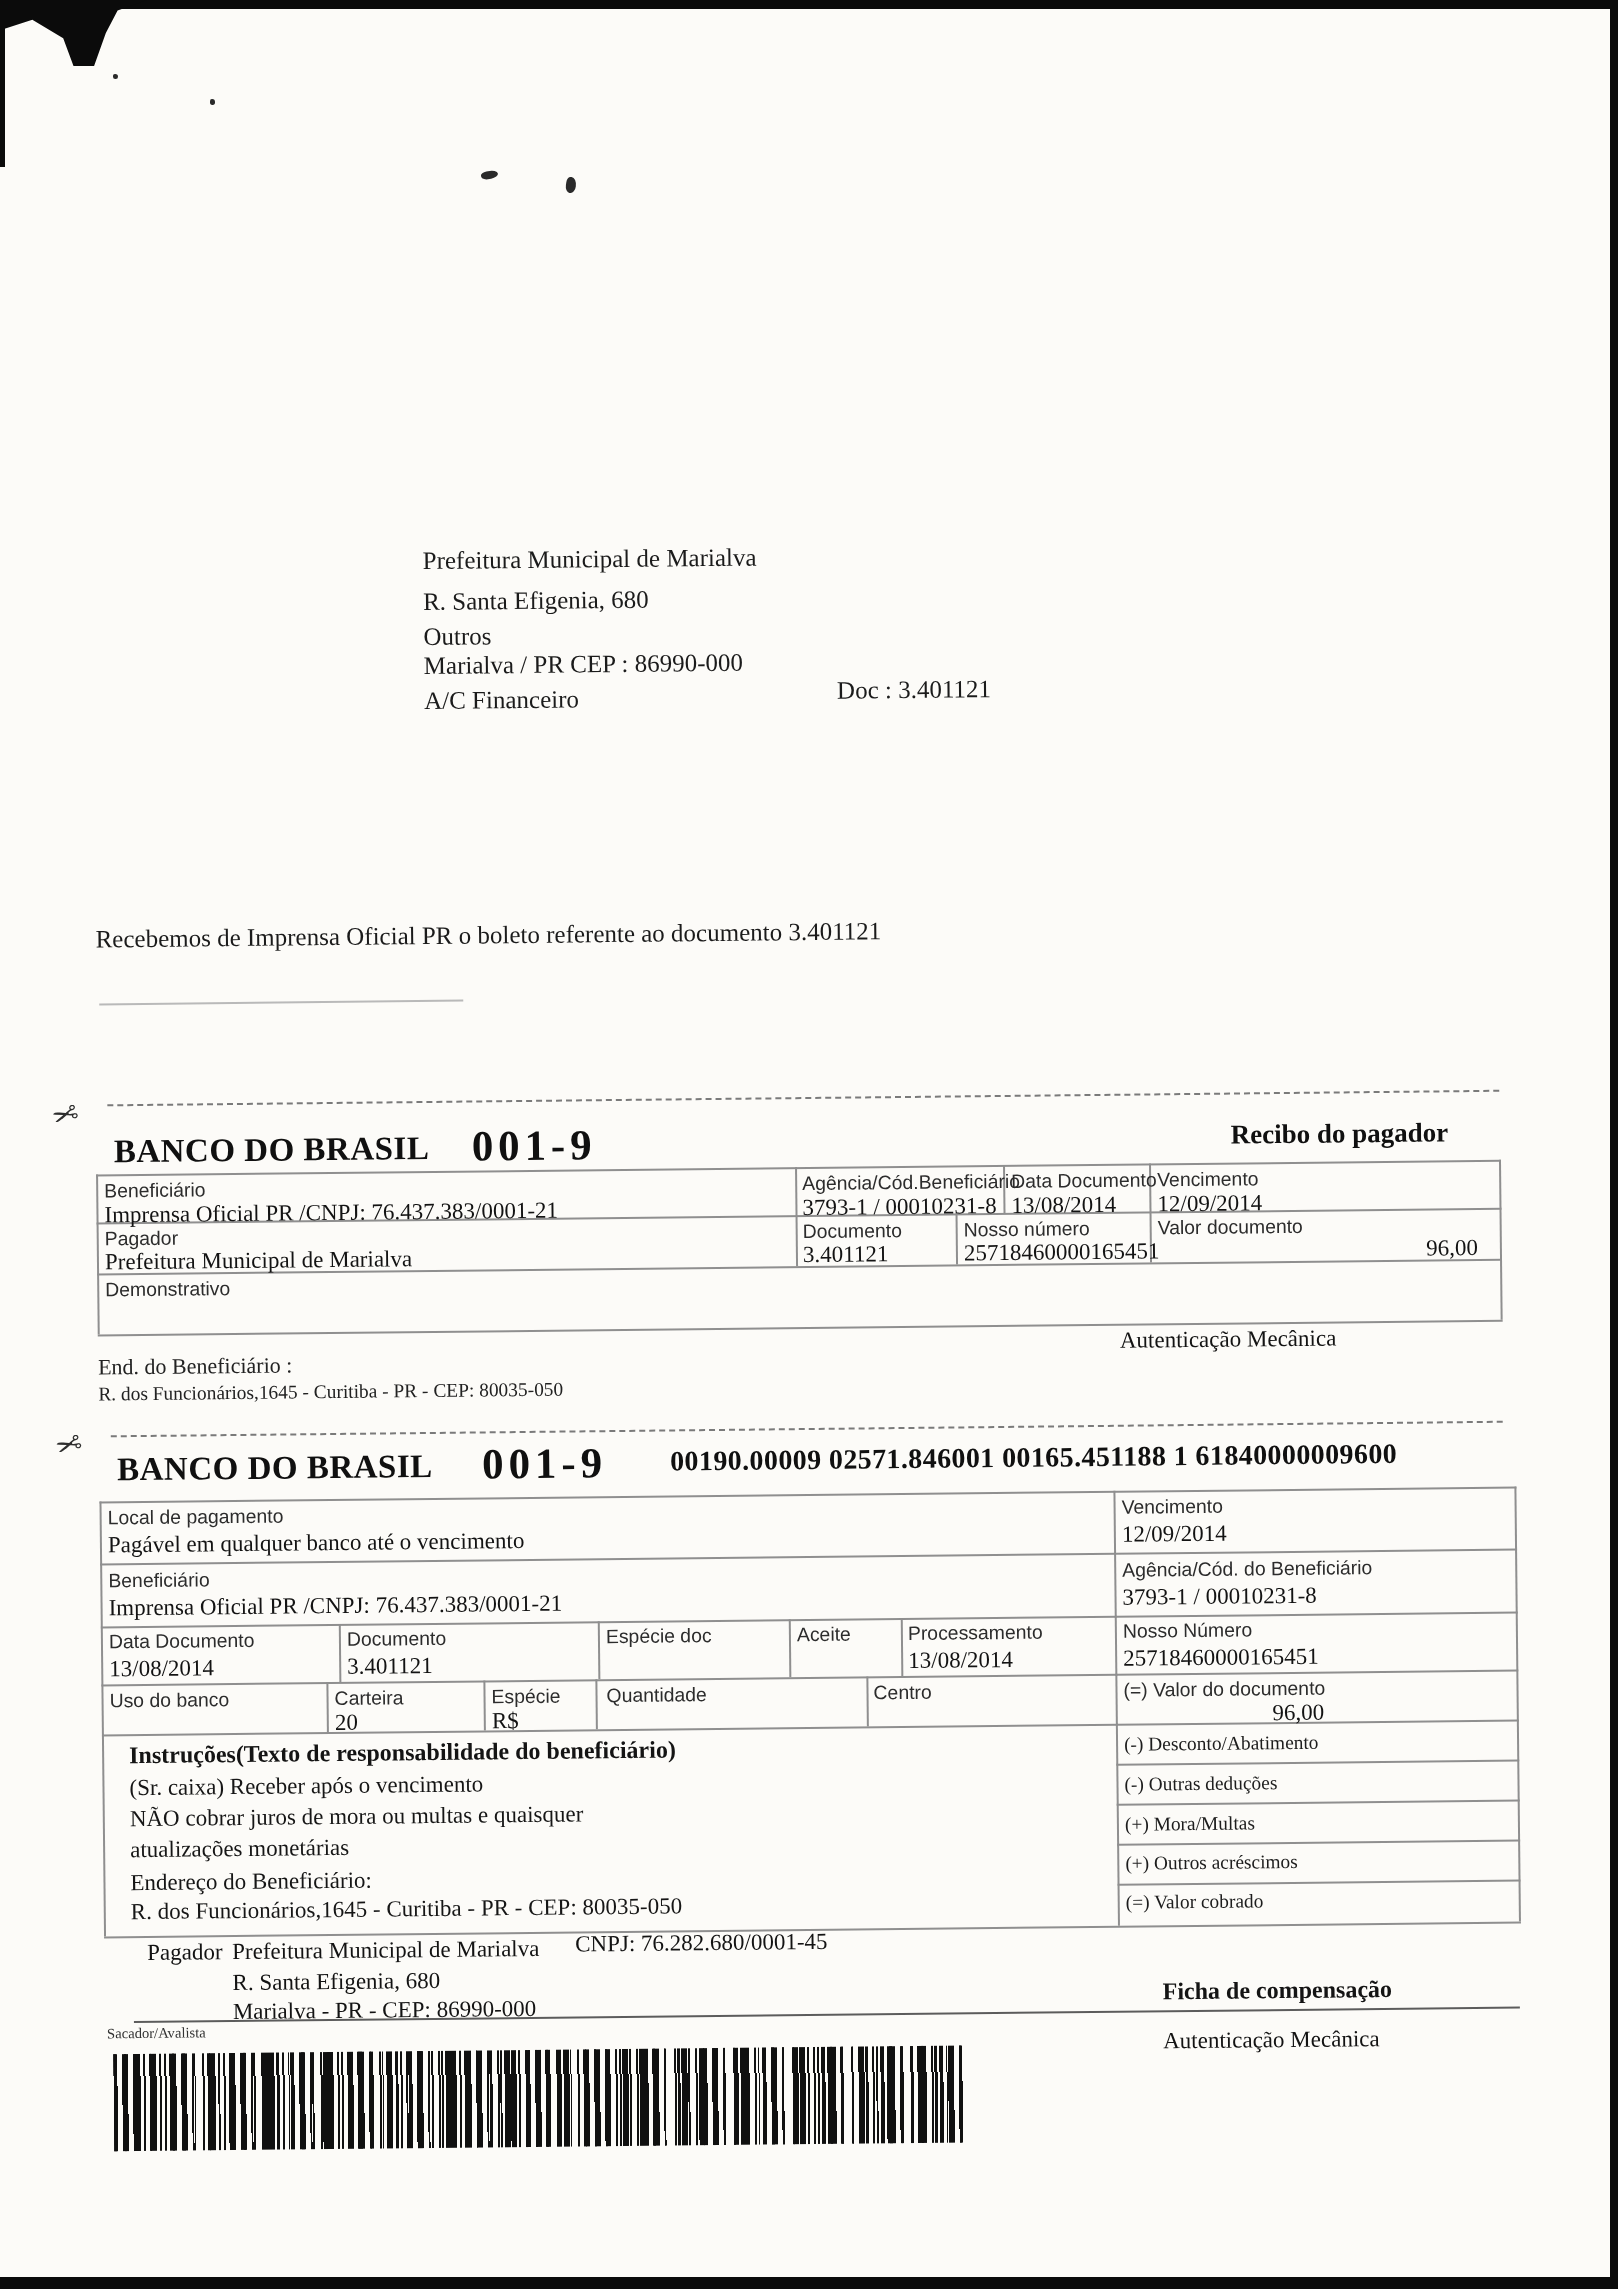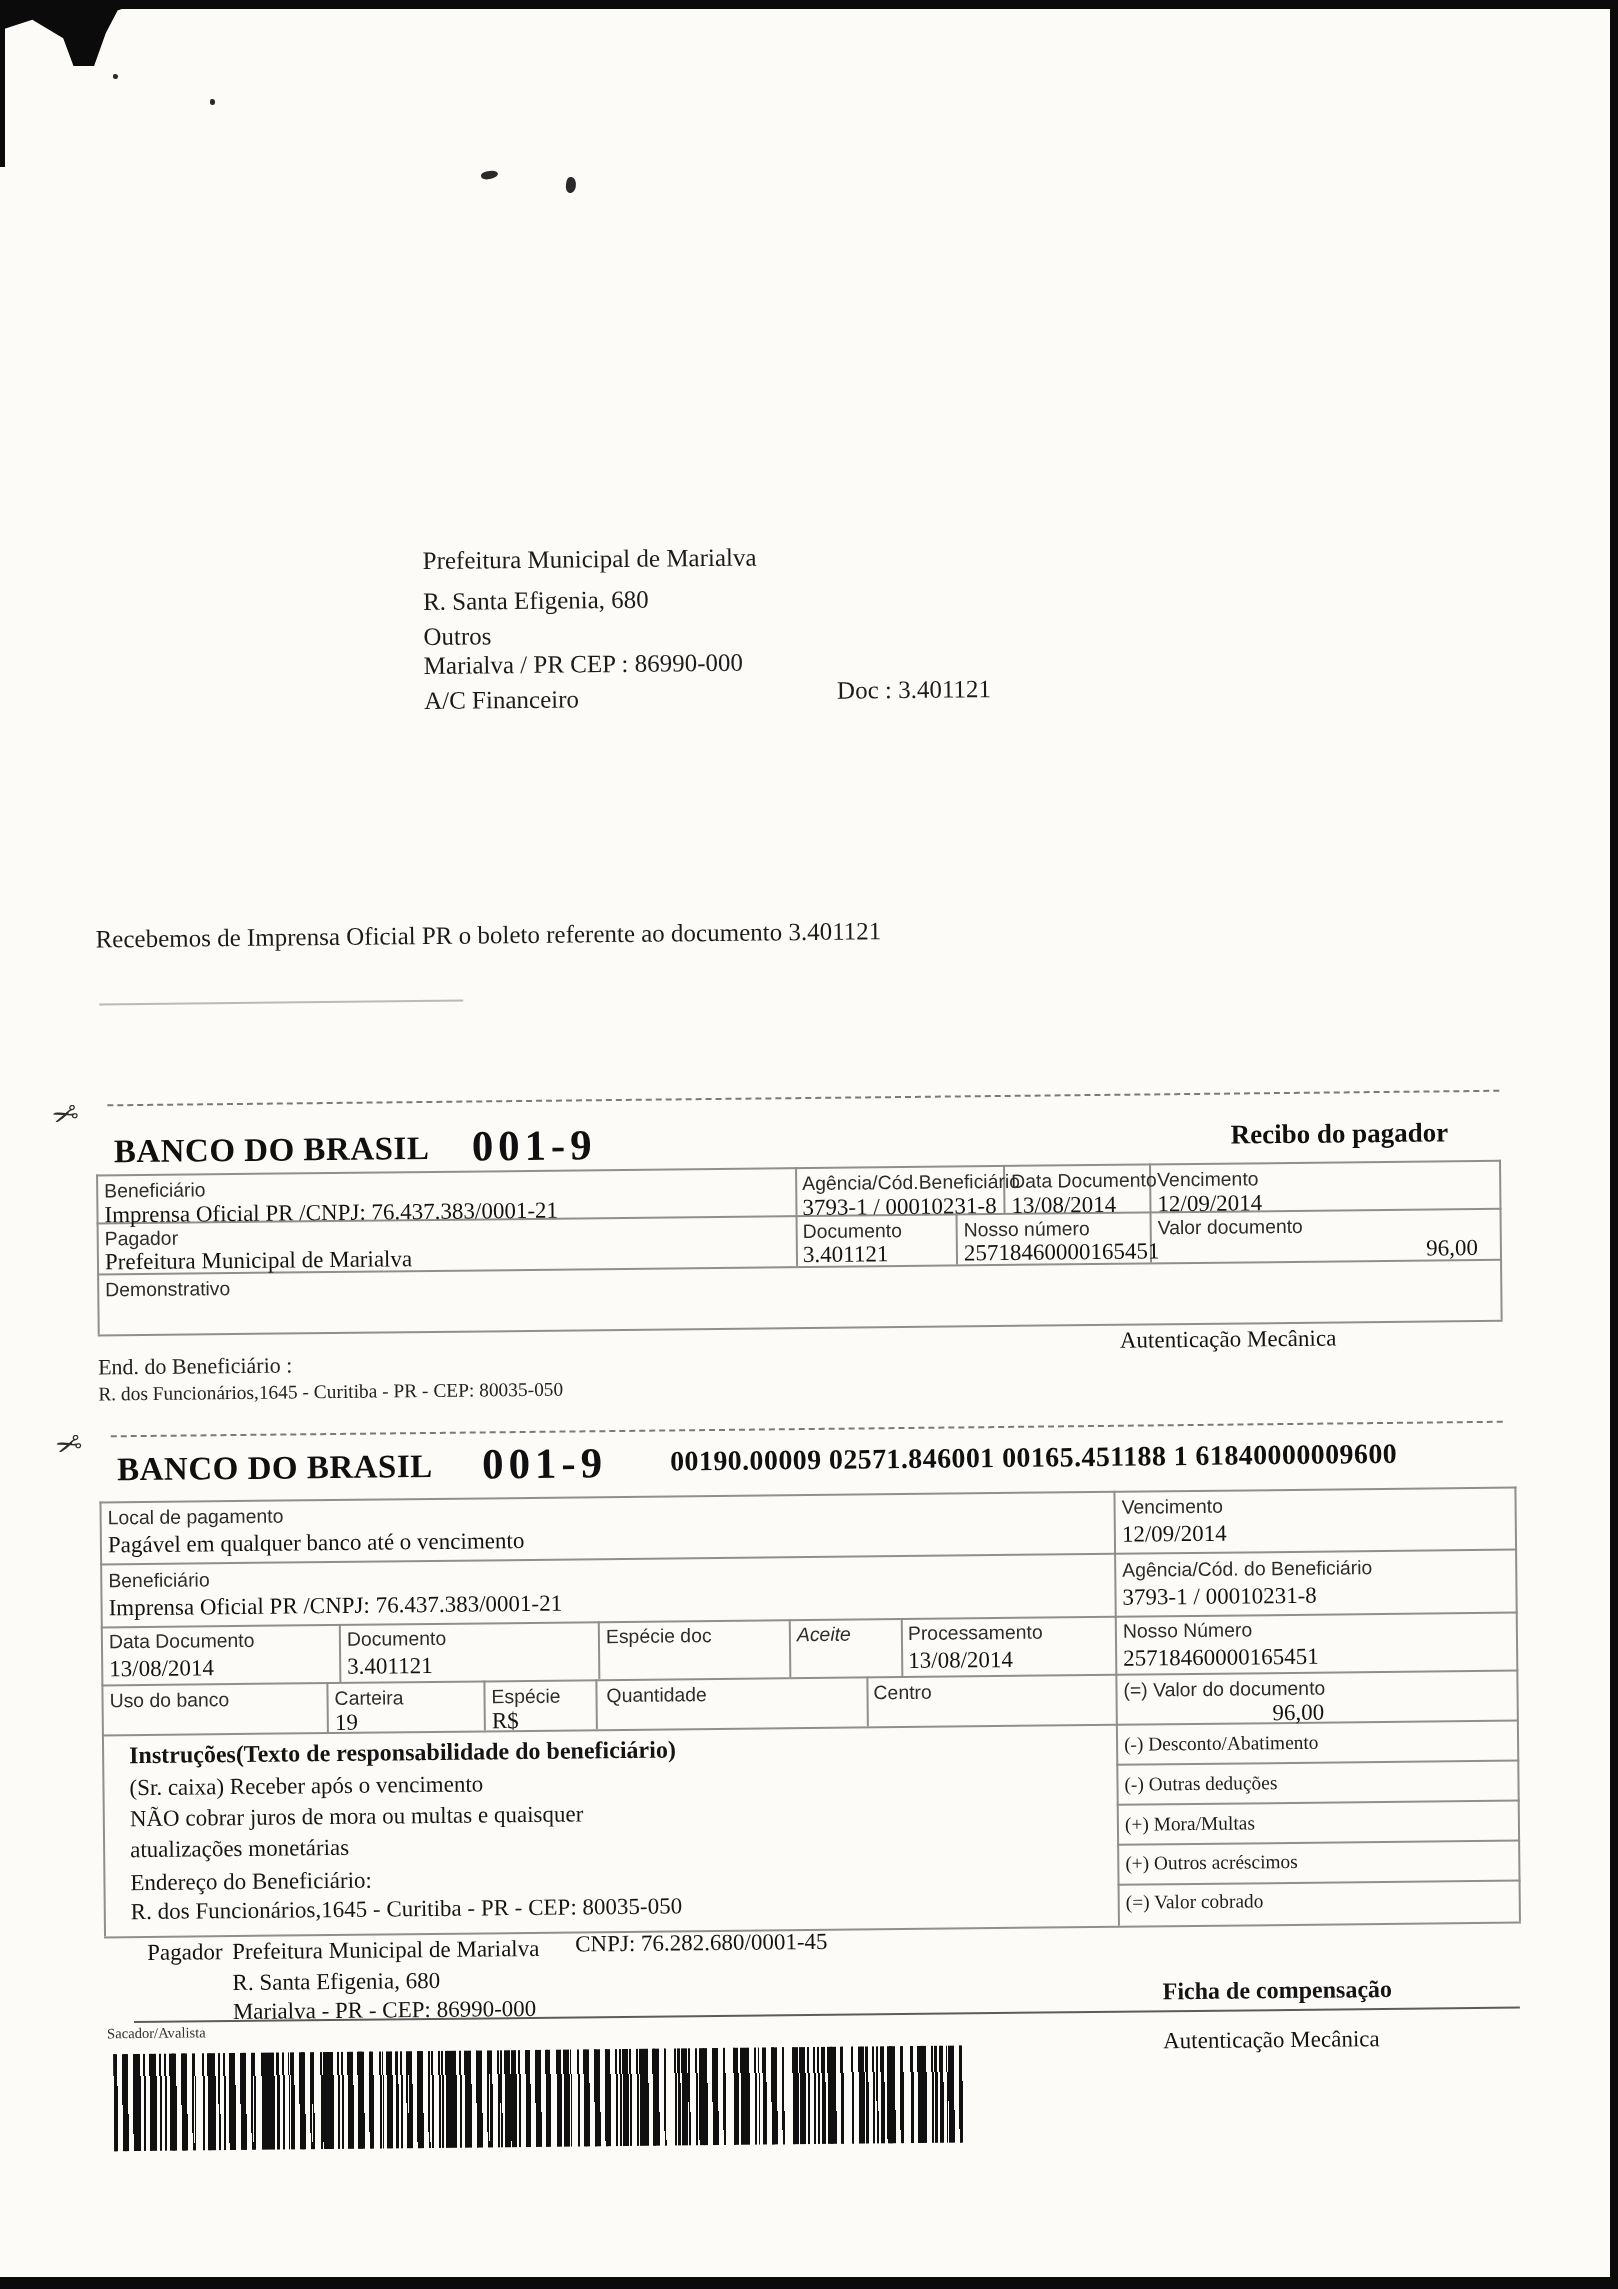--- a/index.html
+++ b/index.html
@@ -136,29 +136,29 @@
     <div class="abs lbl" style="left:105px;top:1562px;">Beneficiário</div>
     <div class="abs val" style="left:105px;top:1588px;">Imprensa Oficial PR /CNPJ: 76.437.383/0001-21</div>
     <div class="abs lbl" style="left:1119px;top:1562px;">Agência/Cód. do Beneficiário</div>
     <div class="abs val" style="left:1119px;top:1588px;">3793-1 / 00010231-8</div>
 
     <div class="abs lbl" style="left:105px;top:1623px;">Data Documento</div>
     <div class="abs val" style="left:105px;top:1649px;">13/08/2014</div>
     <div class="abs lbl" style="left:343px;top:1623px;">Documento</div>
     <div class="abs val" style="left:343px;top:1649px;">3.401121</div>
     <div class="abs lbl" style="left:602px;top:1623px;">Espécie doc</div>
-    <div class="abs lbl" style="left:793px;top:1623px;font-style:italic;">Aceite</div>
+    <div class="abs lbl" style="left:793px;top:1623px;">Aceite</div>
     <div class="abs lbl" style="left:904px;top:1623px;">Processamento</div>
     <div class="abs val" style="left:904px;top:1649px;">13/08/2014</div>
     <div class="abs lbl" style="left:1119px;top:1623px;">Nosso Número</div>
     <div class="abs val" style="left:1119px;top:1649px;">25718460000165451</div>
 
     <div class="abs lbl" style="left:105px;top:1682px;">Uso do banco</div>
     <div class="abs lbl" style="left:330px;top:1682px;">Carteira</div>
-    <div class="abs val" style="left:330px;top:1705px;">19</div>
+    <div class="abs val" style="left:330px;top:1705px;">20</div>
     <div class="abs lbl" style="left:487px;top:1682px;">Espécie</div>
     <div class="abs val" style="left:487px;top:1705px;">R$</div>
     <div class="abs lbl" style="left:602px;top:1682px;">Quantidade</div>
     <div class="abs lbl" style="left:869px;top:1682px;">Centro</div>
     <div class="abs lbl" style="left:1119px;top:1682px;">(=) Valor do documento</div>
     <div class="abs val center-align" style="left:1119px;top:1705px;width:349px;">96,00</div>
 
     <div class="abs rlabel" style="left:1119px;top:1737px;">(-) Desconto/Abatimento</div>
     <div class="abs rlabel" style="left:1119px;top:1777px;">(-) Outras deduções</div>
     <div class="abs rlabel" style="left:1119px;top:1817px;">(+) Mora/Multas</div>

